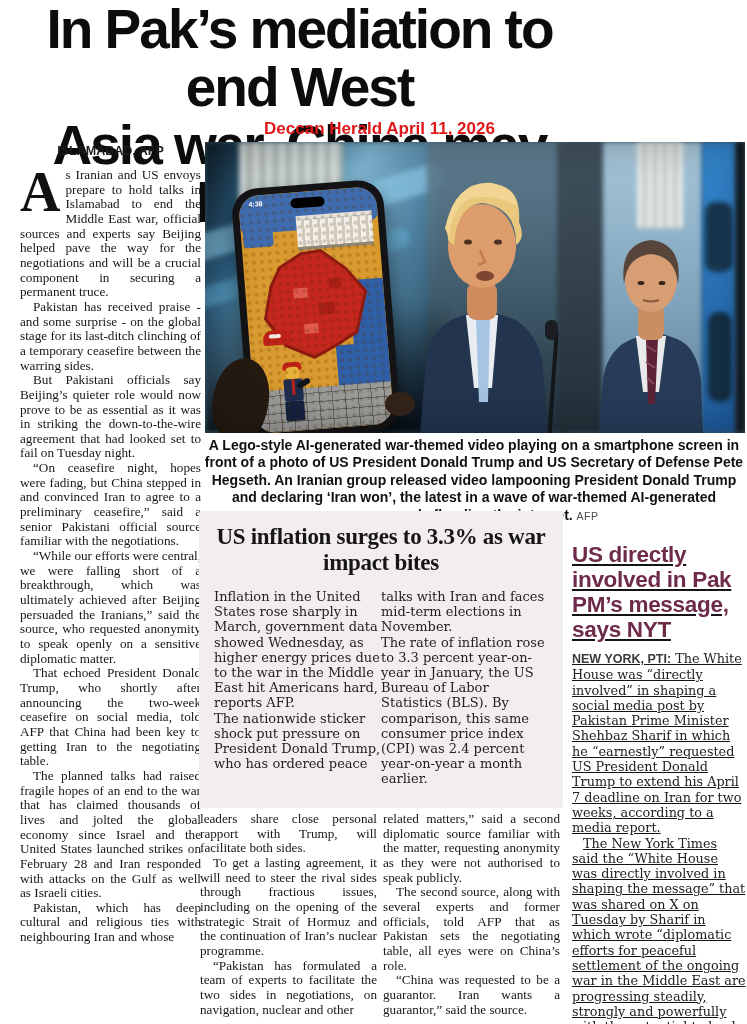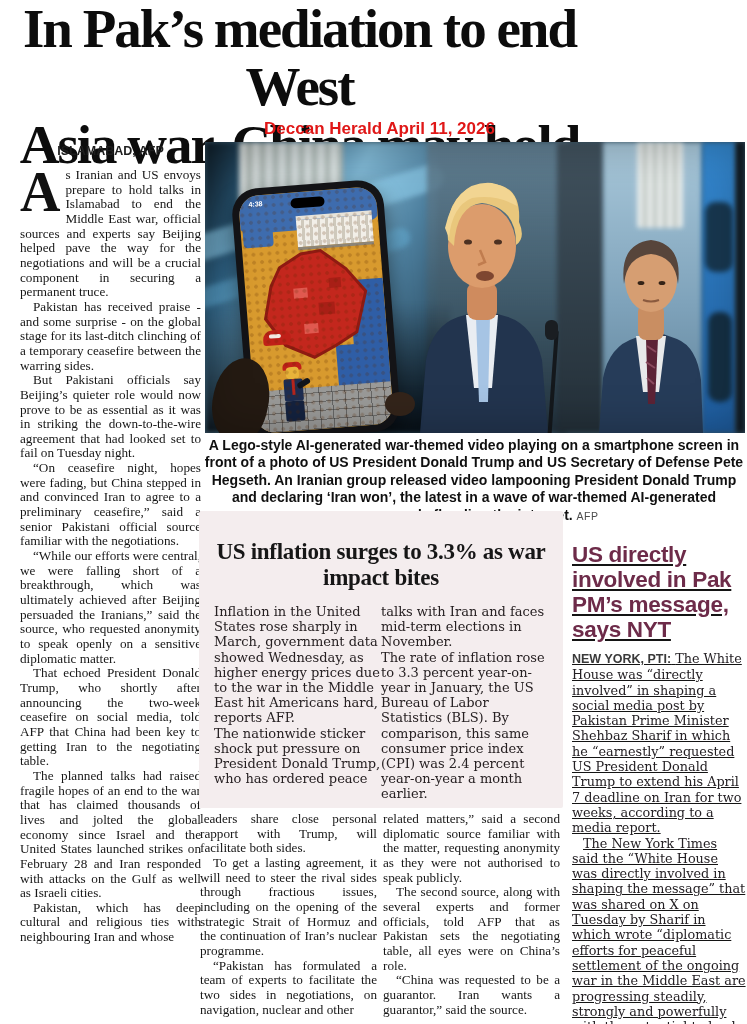--- a/index.html
+++ b/index.html
@@ -3,21 +3,21 @@
 <meta charset="utf-8">
 <style>
   html,body{margin:0;padding:0;background:#ffffff;}
   body{width:747px;height:1024px;position:relative;overflow:hidden;
        font-family:"Liberation Serif",serif;color:#141414;
        -webkit-font-smoothing:antialiased;}
   [data-name]{box-sizing:border-box;}
 
   
   .headline{position:absolute;left:0;top:0;width:599px;text-align:center;
-    font-family:Liberation Serif, serif;font-weight:bold;color:#0c0c0c;
+    font-family:Liberation Sans, sans-serif;font-weight:bold;color:#0c0c0c;
     font-size:55px;line-height:58px;letter-spacing:-2px;}
   .dateline-red{position:absolute;left:0;top:119px;width:747px;text-align:center;
     font-family:"Liberation Sans",sans-serif;font-weight:bold;
     font-size:17px;color:#e01717;padding-left:12px;}
 
   
   .col{position:absolute;overflow:hidden;text-align:justify;
     font-family:"Liberation Serif",serif;font-size:13.2px;line-height:14.65px;color:#161616;}
   .col p{margin:0;text-indent:13px;}
   .col p.noindent{text-indent:0;}
@@ -104,21 +104,21 @@
     box-shadow:inset 0 0 46px rgba(0,0,0,.28);pointer-events:none;}
 
   
   .caption{position:absolute;left:203px;top:437px;width:542px;text-align:center;
     font-family:"Liberation Sans",sans-serif;font-weight:bold;
     font-size:14px;line-height:17.4px;color:#101010;}
   .credit{font-size:10.5px;font-weight:normal;color:#4c4c4c;letter-spacing:.5px;}
 
   
   .inf-box{position:absolute;left:199px;top:511px;width:364px;height:297px;
-    background:#f4edee;border-radius:2px;padding:28px 15px;overflow:hidden;}
+    background:#f4edee;border-radius:2px;padding:13px 15px;overflow:hidden;}
   .inf-head{font-family:"Liberation Serif",serif;font-weight:bold;color:#161616;
     font-size:23px;line-height:26px;text-align:center;margin:0 auto;max-width:330px;
     letter-spacing:-.3px;}
   .inf-cols{display:flex;margin-top:13px;}
   .inf-col{flex:1;font-family:"DejaVu Serif",serif;font-size:13px;line-height:15.2px;color:#262022;}
   .inf-col p{margin:0;}
 
   
   .nyt{position:absolute;left:572px;top:542px;width:175px;height:506px;overflow:hidden;text-decoration:underline;}
   .nyt-head{margin:0;font-family:"Liberation Sans",sans-serif;font-weight:bold;

